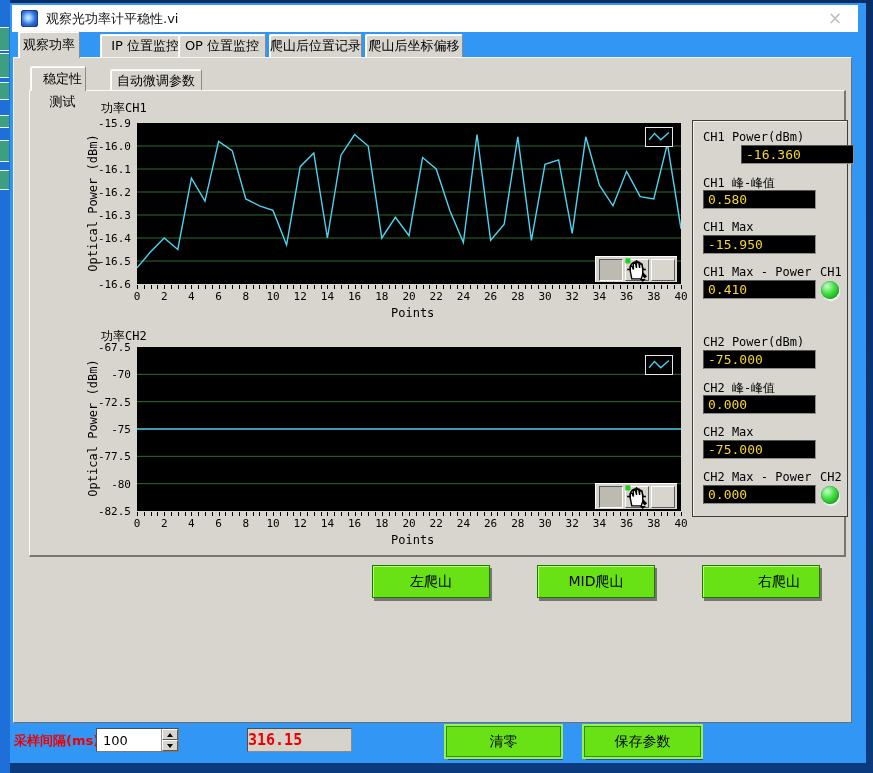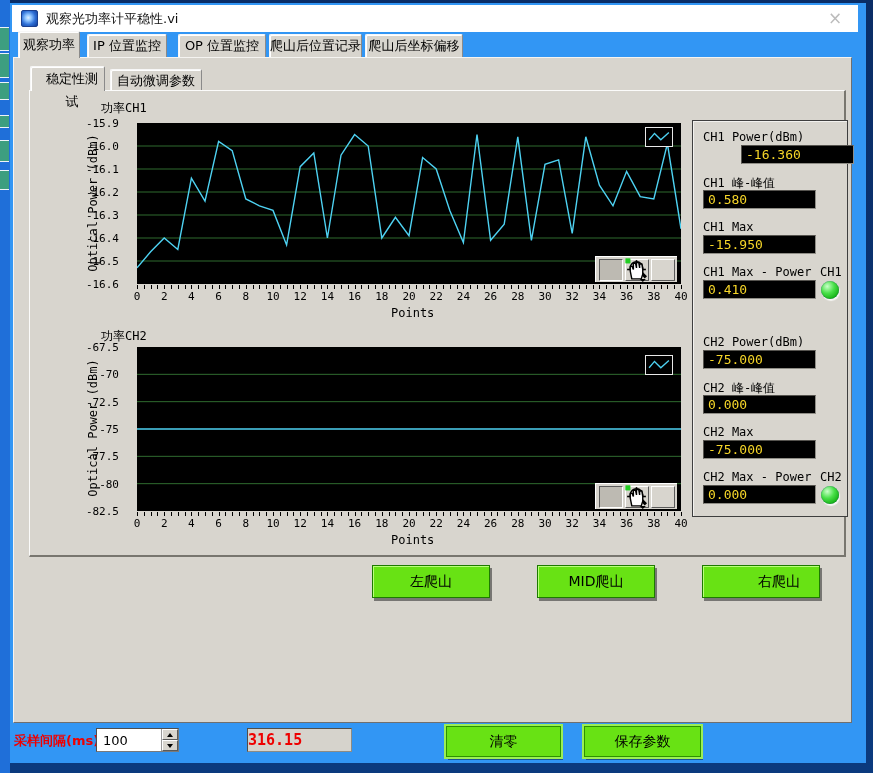--- a/index.html
+++ b/index.html
@@ -44,21 +44,21 @@
   .plot svg { position:absolute; left:0; top:0; width:100%; height:100%; }
   .legend { position:absolute; width:28px; height:20px; background:#000; border:1px solid #e8e8e8; }
   .palette { position:absolute; width:82px; height:26px; background:#d8d5ce; display:flex; gap:2px;
              align-items:center; justify-content:center; border-left:1px solid #fff; border-top:1px solid #fff; }
   .pal-btn { width:24px; height:22px; background:#d8d5ce; border-top:1px solid #fff; border-left:1px solid #fff;
              border-right:1px solid #5a5a5a; border-bottom:1px solid #5a5a5a; display:flex; align-items:center; justify-content:center; }
   .pal-btn.pressed { background:#bdbab2; border-top:1px solid #5a5a5a; border-left:1px solid #5a5a5a;
              border-right:1px solid #fff; border-bottom:1px solid #fff; }
 
   .yticks { position:absolute; }
-  .yticks span { position:absolute; right:16px; transform:translateY(-50%); font-size:11px;
+  .yticks span { position:absolute; right:4px; transform:translateY(-50%); font-size:11px;
                  font-family:"DejaVu Sans Mono",monospace; color:#000; white-space:nowrap;text-align:center; }
   .tickstrip { position:absolute; height:4px;
       background:repeating-linear-gradient(90deg,#000 0 1px, transparent 1px 6.8px); }
   .xticks { position:absolute; height:13px; }
   .xticks span { position:absolute; transform:translateX(-50%); font-size:11px;
                  font-family:"DejaVu Sans Mono",monospace; color:#000; }
   .points-label { position:absolute; font-size:12px; font-family:"DejaVu Sans Mono",monospace; color:#000; }
 
   
   .ind-panel { position:absolute; left:692px; top:120px; width:156px; height:397px;
@@ -111,28 +111,28 @@
 
   <div class="win">
     <div class="titlebar">
       <div class="win-icon"></div>
       <div class="win-title">观察光功率计平稳性.vi</div>
       <div class="close-x">×</div>
     </div>
   </div>
 
   <div class="tab active" style="left:18px;top:31px;width:62px;height:27px;line-height:25px;"><span>观察功率</span></div>
-  <div class="tab" style="left:87px;top:34px;width:80px;height:23px;"><span>IP 位置监控</span></div>
+  <div class="tab" style="left:100px;top:34px;width:80px;height:23px;text-align:right;"><span>IP 位置监控</span></div>
   <div class="tab" style="left:178px;top:34px;width:88px;height:23px;"><span>OP 位置监控</span></div>
   <div class="tab" style="left:269px;top:34px;width:93px;height:23px;"><span>爬山后位置记录</span></div>
   <div class="tab" style="left:365px;top:34px;width:98px;height:23px;"><span>爬山后坐标偏移</span></div>
 
   <div class="page"></div>
 
-  <div class="tab active" style="left:30px;top:66px;width:75px;height:25px;line-height:23px;padding-left:9px;"><span>稳定性测试</span></div>
+  <div class="tab active" style="left:30px;top:66px;width:56px;height:25px;line-height:23px;padding-left:9px;"><span>稳定性测试</span></div>
   <div class="tab" style="left:110px;top:69px;width:92px;height:22px;"><span>自动微调参数</span></div>
 
   <div class="inner-page"></div>
 
   <div class="chart-title" style="left:101px;top:100px;">功率CH1</div>
   <div class="ylabel" style="left:8px;top:196px;">Optical Power (dBm)</div>
   <div class="yticks" style="left:60px;top:123px;width:75px;height:161px;">
       <span style="top: 0px;">-15.9</span>
       <span style="top: 23px;">-16.0</span>
       <span style="top: 46px;">-16.1</span>

